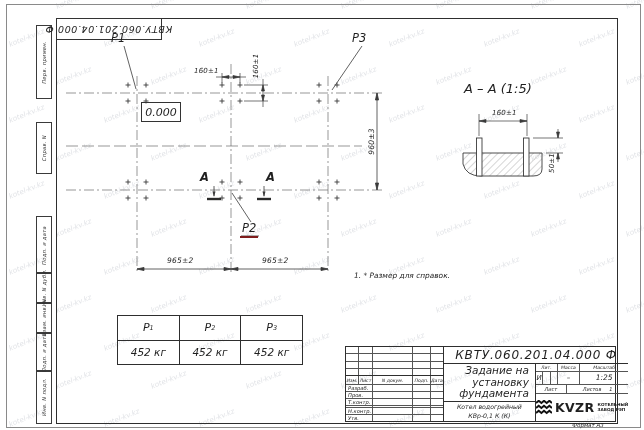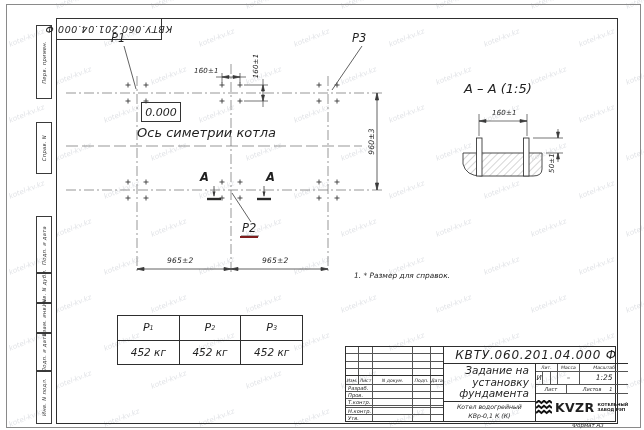--- a/index.html
+++ b/index.html
@@ -328,21 +328,20 @@
   </svg>
 
   <span class="lbl pt" style="left:111px;top:31px">Р1</span>
   <span class="lbl pt" style="left:352px;top:31px">Р3</span>
   <span class="lbl pt p2u" style="left:240px;top:221px">Р2</span>
 
   <div class="elev-box">
     <span>0.000</span>
   </div>
 
-  <span class="lbl axis-lbl" style="left:137px;top:125px">Ось симетрии котла</span>
 
   <span class="lbl dim" style="left:194px;top:67px">160±1</span>
   <span class="lbl dim rot" style="left:244px;top:62px">160±1</span>
   <span class="lbl dim2" style="left:167px;top:256px">965±2</span>
   <span class="lbl dim2" style="left:262px;top:256px">965±2</span>
   <span class="lbl dim2 rot" style="left:358px;top:137px">960±3</span>
 
   <span class="lbl sec-letter" style="left:200px;top:170px">А</span>
   <span class="lbl sec-letter" style="left:266px;top:170px">А</span>
 

